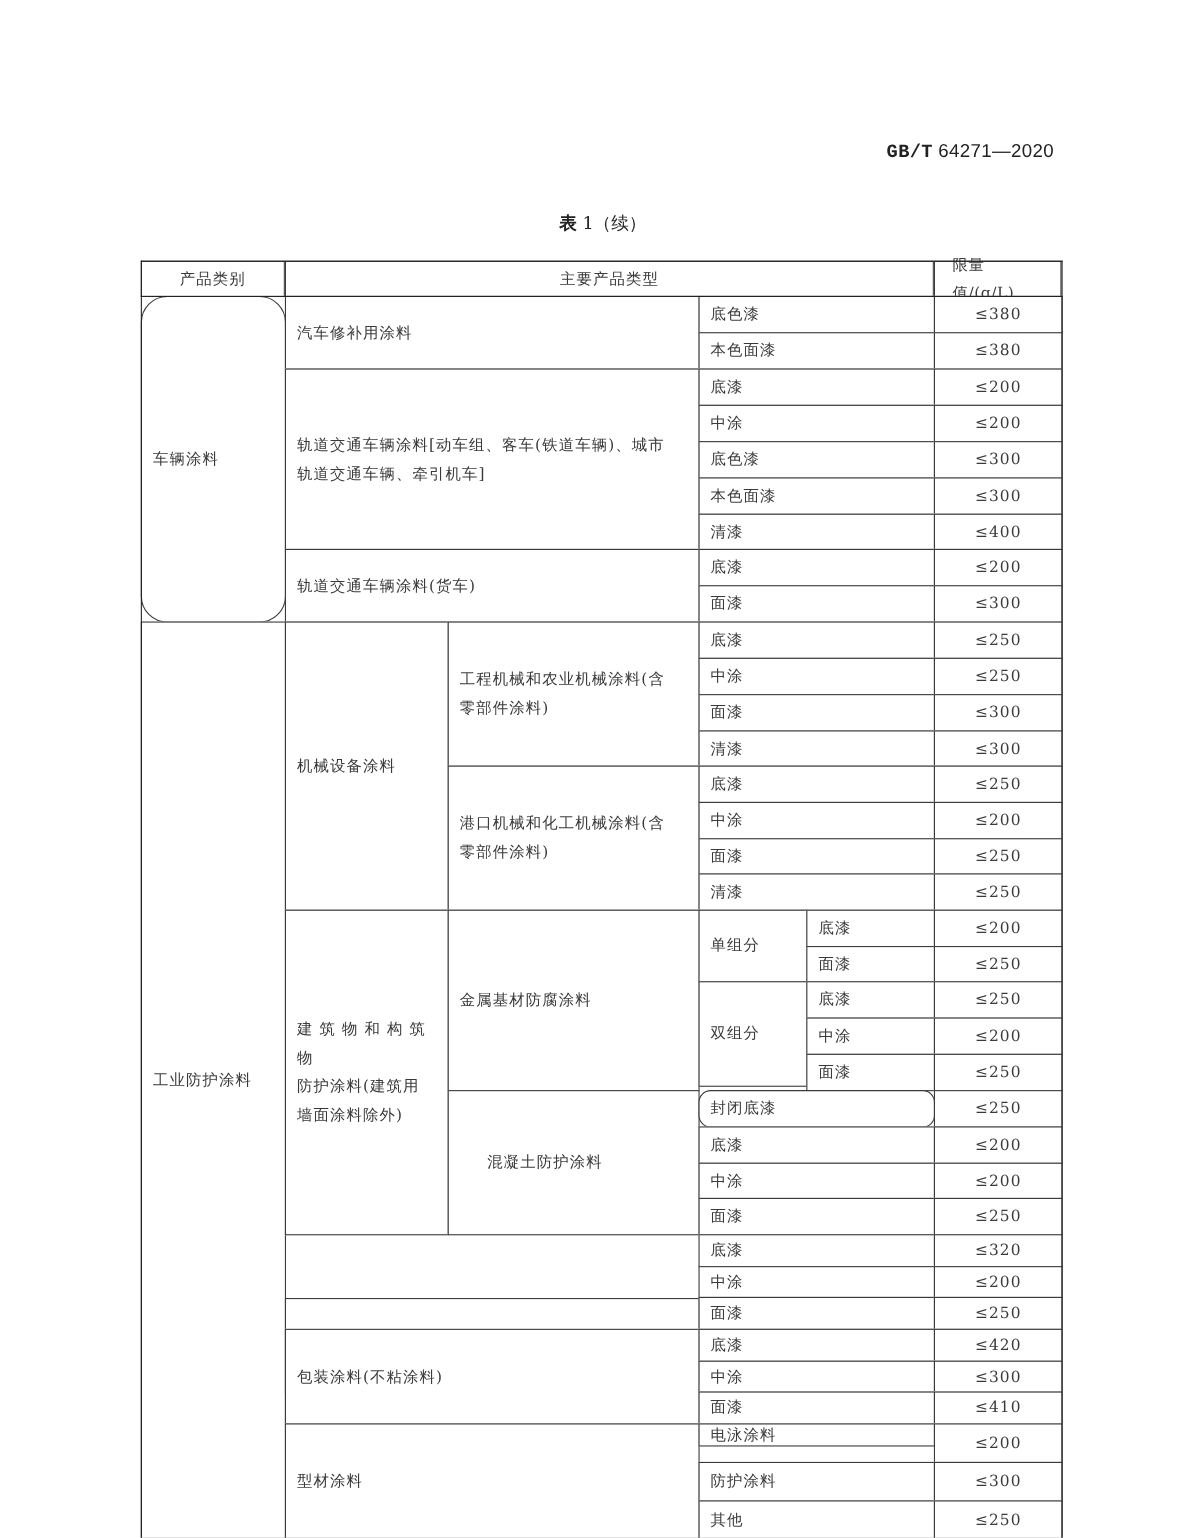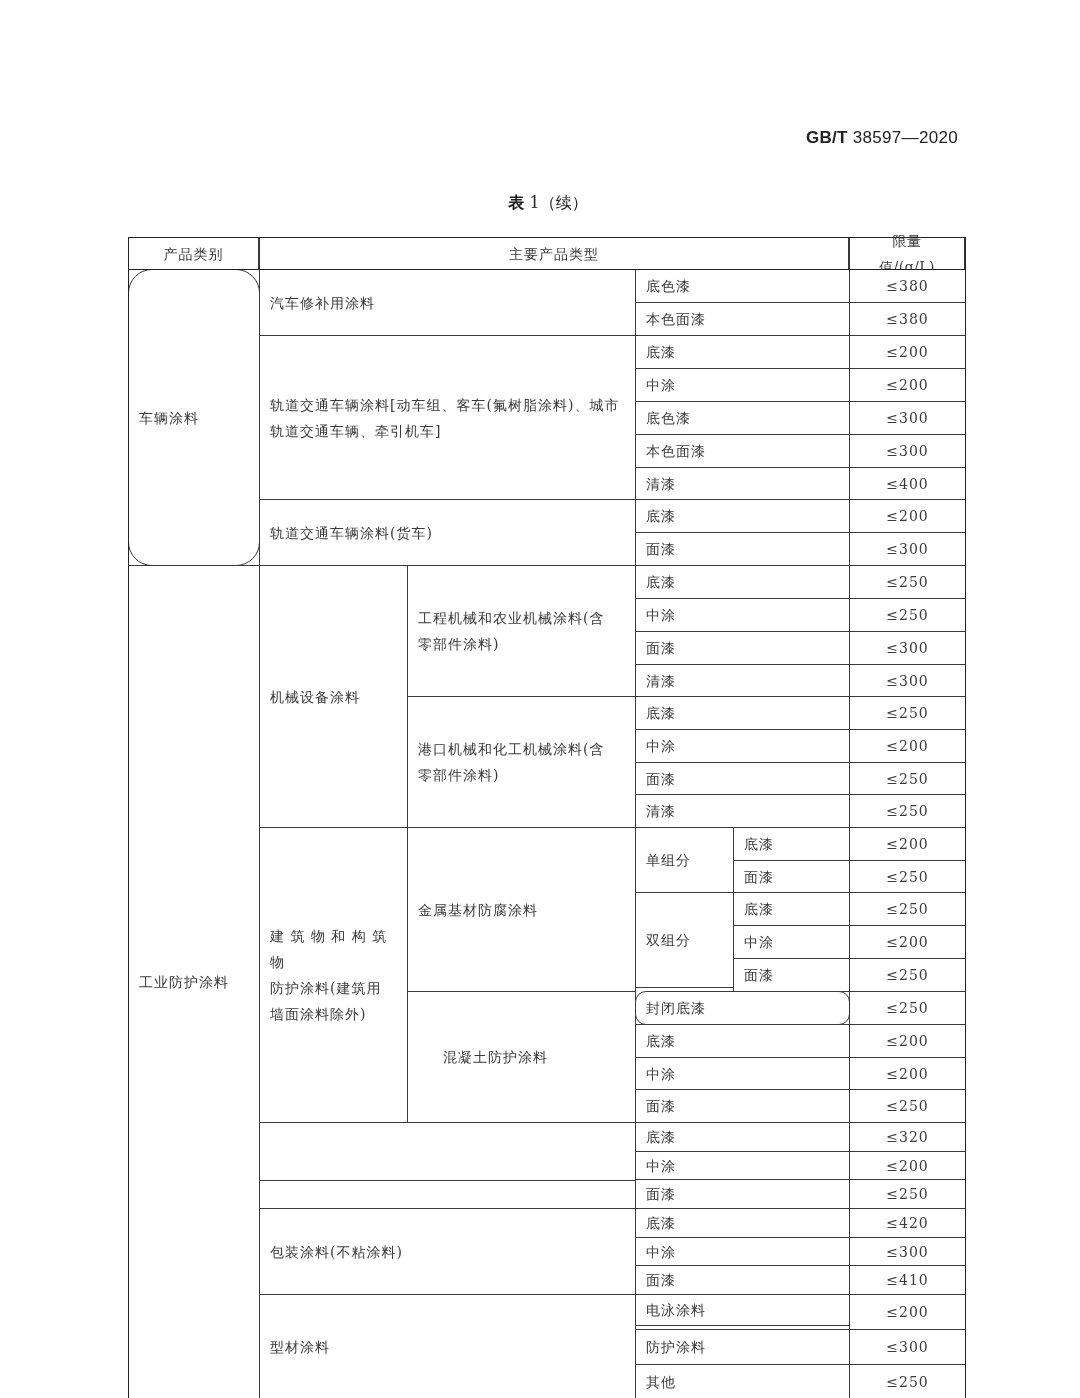--- a/index.html
+++ b/index.html
@@ -1,55 +1,55 @@
 <!DOCTYPE html>
 <html><head>
 <meta charset="utf-8">
 <style>
   html, body { margin: 0; padding: 0; background: #ffffff; }
   body { width: 1080px; height: 1398px; position: relative; overflow: hidden;
          font-family: "DejaVu Serif", "Liberation Serif", serif; color: #333; }
   .std-no { position: absolute; left: 806px; top: 128px; font-size: 17px; color: #222;
             font-family: "Liberation Sans", sans-serif; letter-spacing: 0.3px; }
-  .std-no b { font-family: Liberation Sans, sans-serif; font-weight: bold; margin-top: 38px; }
+  .std-no b { font-family: Liberation Mono, monospace; font-weight: bold; margin-top: 38px; }
   .tbl-title { position: absolute; left: 0; width: 1096px; top: 193px; text-align: center;
                font-size: 16px; color: #222; }
   .tbl-title b { font-family: "DejaVu Sans", sans-serif; font-weight: bold; }
   .table { position: absolute; left: 0; top: 0; width: 1080px; height: 1398px; }
   .cell { position: absolute; box-sizing: border-box; border: 1px solid #3a3a3a;
           background: #fff; font-size: 14px; line-height: 26px; color: #3a3a3a;
           display: flex; align-items: center; padding: 0 10px; }
   .cell.center { justify-content: center; }
   .cell .txt { white-space: pre-line; letter-spacing: 1px; }
   .outer { position: absolute; left: 128px; top: 237px; width: 838px; height: 1161px;
            border: 1.5px solid #222; border-bottom: none; box-sizing: border-box; pointer-events: none; }
   .hdr-rule { position: absolute; left: 128px; top: 269px; width: 838px; height: 0;
               border-top: 1.5px solid #222; pointer-events: none; }
 </style>
 </head>
 <body>
 
 <div class="std-no">
   <b>GB/T</b>
-  <span>38597—2020</span>
+  <span>64271—2020</span>
 </div>
 
 <div class="tbl-title">
   <b>表</b>
   <span>1</span><span>（续）</span>
 </div>
 
 <div class="table">
   <div class="cell center" style="left:128px;top:237px;width:131px;height:33px;">
     <span class="txt">产品类别</span>
   </div>
   <div class="cell center" style="left:259px;top:237px;width:590px;height:33px;">
     <span class="txt">主要产品类型</span>
   </div>
-  <div class="cell center" style="left:849px;top:237px;width:116px;height:33px;padding:0 16px;text-align:center;">
+  <div class="cell center" style="left:849px;top:237px;width:116px;height:33px;padding:0 16px;">
     <span class="txt" style="letter-spacing:0.5px">限量值/(g/L)</span>
   </div>
   <div id="cells">
       <div class="cell" style="left: 128px; top: 269px; width: 132px; height: 297px; border-radius: 24px;">
         <span class="txt">车辆涂料</span>
       </div>
       <div class="cell" style="left: 259px; top: 269px; width: 377px; height: 67px;">
         <span class="txt">汽车修补用涂料</span>
       </div>
       <div class="cell" style="left: 635px; top: 269px; width: 215px; height: 34px;">
@@ -58,21 +58,21 @@
       <div class="cell center" style="left: 849px; top: 269px; width: 117px; height: 34px;">
         <span class="txt">≤380</span>
       </div>
       <div class="cell" style="left: 635px; top: 302px; width: 215px; height: 34px;">
         <span class="txt">本色面漆</span>
       </div>
       <div class="cell center" style="left: 849px; top: 302px; width: 117px; height: 34px;">
         <span class="txt">≤380</span>
       </div>
       <div class="cell" style="left: 259px; top: 335px; width: 377px; height: 165px;">
-        <span class="txt">轨道交通车辆涂料[动车组、客车(氟树脂涂料)、城市
+        <span class="txt">轨道交通车辆涂料[动车组、客车(铁道车辆)、城市
 轨道交通车辆、牵引机车]</span>
       </div>
       <div class="cell" style="left: 635px; top: 335px; width: 215px; height: 34px;">
         <span class="txt">底漆</span>
       </div>
       <div class="cell center" style="left: 849px; top: 335px; width: 117px; height: 34px;">
         <span class="txt">≤200</span>
       </div>
       <div class="cell" style="left: 635px; top: 368px; width: 215px; height: 34px;">
         <span class="txt">中涂</span>
@@ -284,21 +284,21 @@
       </div>
       <div class="cell" style="left: 635px; top: 1265px; width: 215px; height: 30px;">
         <span class="txt">面漆</span>
       </div>
       <div class="cell center" style="left: 849px; top: 1265px; width: 117px; height: 30px;">
         <span class="txt">≤410</span>
       </div>
       <div class="cell" style="left: 259px; top: 1294px; width: 377px; height: 105px;">
         <span class="txt">型材涂料</span>
       </div>
-      <div class="cell" style="left: 635px; top: 1294px; width: 215px; height: 32px;">
+      <div class="cell" style="left: 635px; top: 1294px; width: 215px; height: 21px;">
         <span class="txt">电泳涂料</span>
       </div>
       <div class="cell center" style="left: 849px; top: 1294px; width: 117px; height: 36px;">
         <span class="txt">≤200</span>
       </div>
       <div class="cell" style="left: 635px; top: 1329px; width: 215px; height: 36px;">
         <span class="txt">防护涂料</span>
       </div>
       <div class="cell center" style="left: 849px; top: 1329px; width: 117px; height: 36px;">
         <span class="txt">≤300</span>

